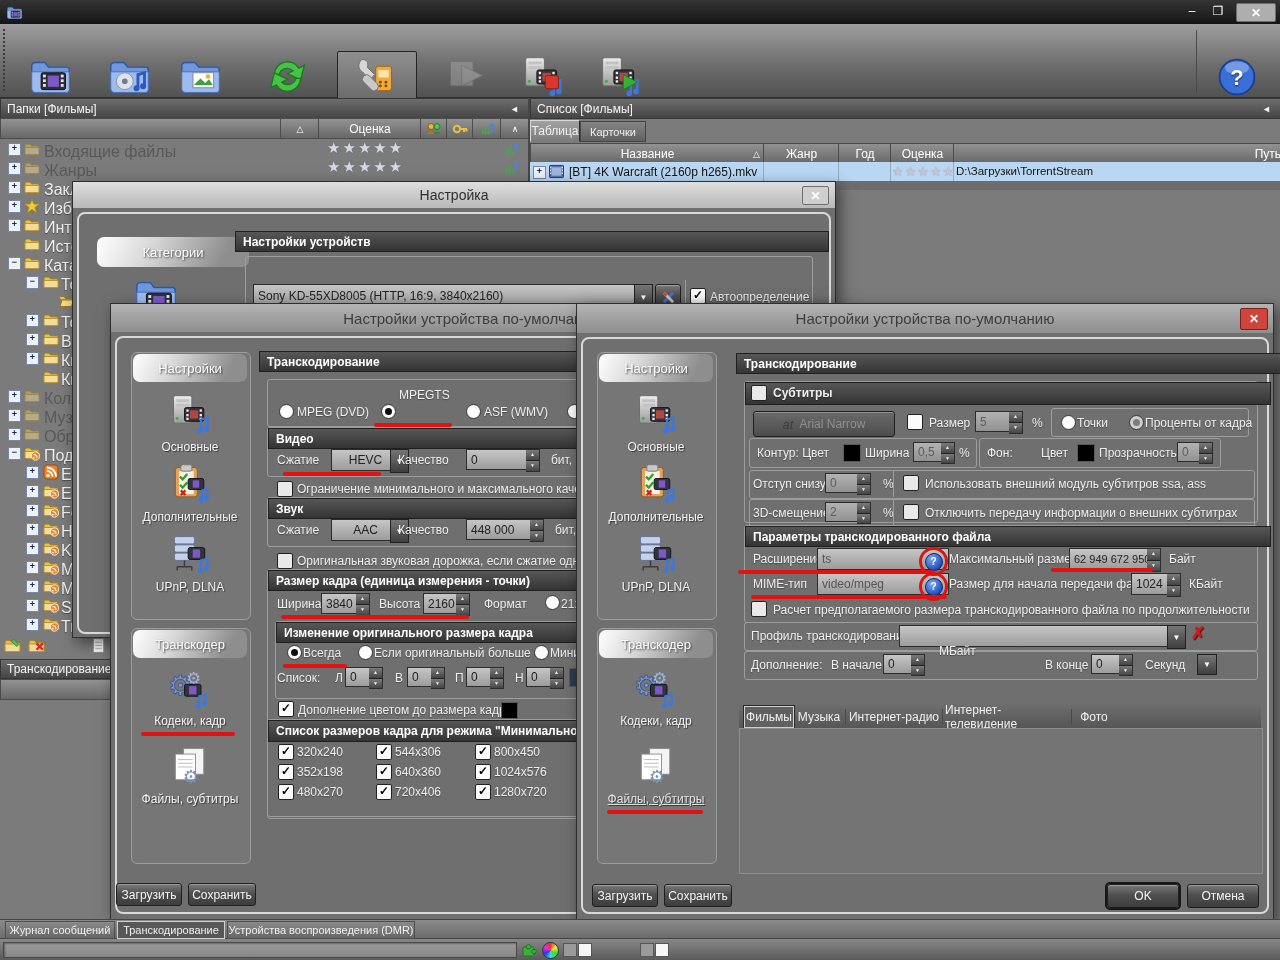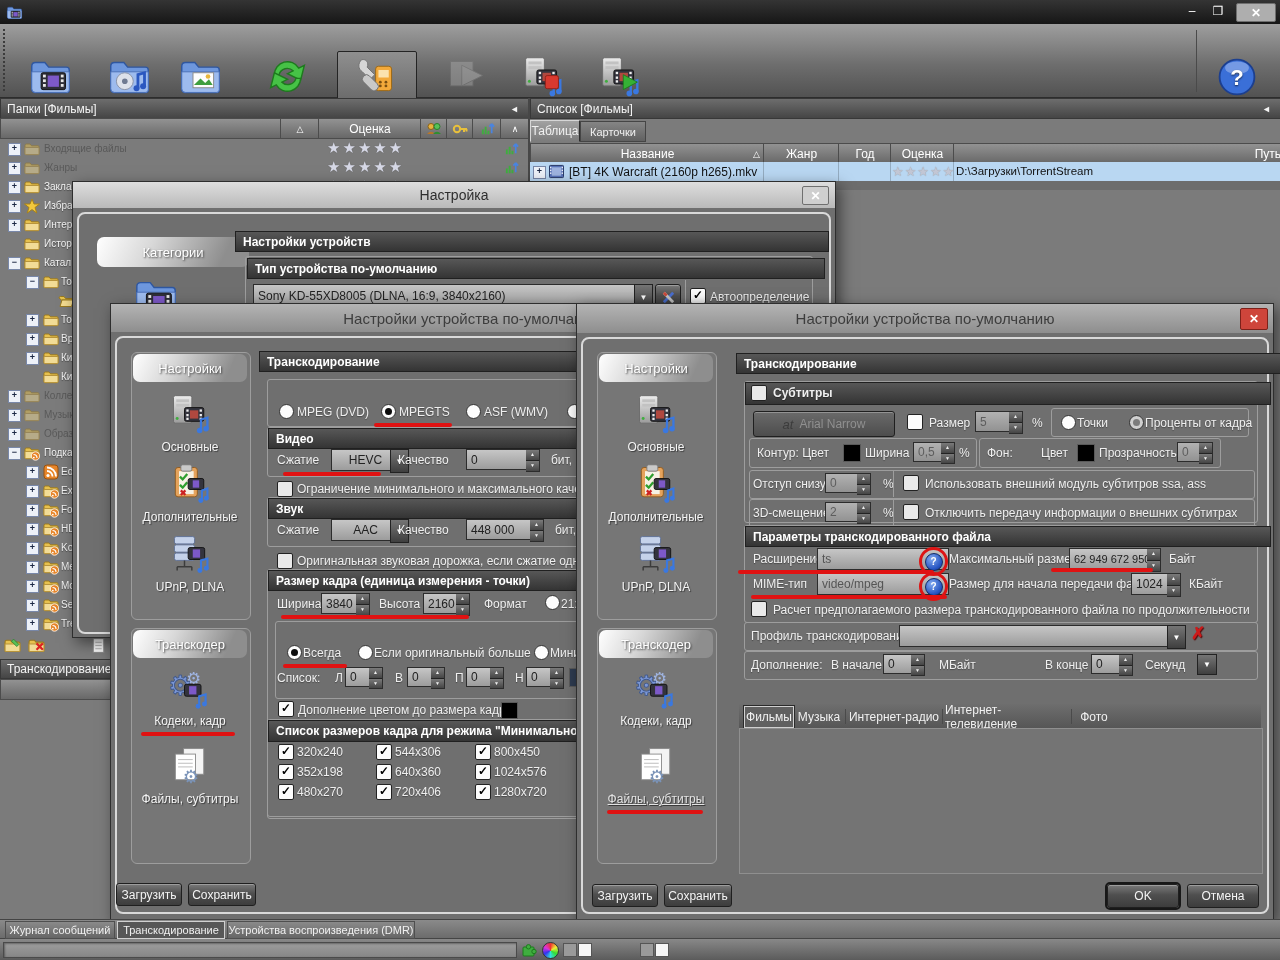--- a/index.html
+++ b/index.html
@@ -19,21 +19,21 @@
   .grip{border-left:2px dotted #3c3c3c;height:62px}
   .vsep{background:#4a4a4a;width:1px;height:62px}
   .phdr{background:linear-gradient(#6d6d6d,#454545);border:1px solid #383838;color:#f4f4f4;
     display:flex;align-items:center;padding:0 6px;white-space:nowrap;overflow:hidden}
   .colseg{position:absolute;height:19px;background:linear-gradient(#929292,#686868);
     border:1px solid #4c4c4c;display:flex;align-items:center;justify-content:center;color:#fff;overflow:hidden}
   .trow{position:absolute;left:0;height:19px;width:300px}
   .exp{position:absolute;top:3px;width:11px;height:11px;background:#edf1f8;border:1px solid #7887a8;
     font-size:9px;line-height:9px;text-align:center;color:#1c2844;font-weight:bold}
   .tico{position:absolute;top:1px}
-  .tl{position:absolute;top:3px;font-size:10px;color:#f2f2f2;text-shadow:0 1px 1px rgba(0,0,0,.4);white-space:nowrap}
+  .tl{position:absolute;top:3px;font-size:16px;color:#f2f2f2;text-shadow:0 1px 1px rgba(0,0,0,.4);white-space:nowrap}
   .trow.dim .tl{color:#595959;text-shadow:none}
   .trow.dim svg{opacity:.5}
   .stars{position:absolute;color:#d6d8e6;font-size:15px;letter-spacing:2px;text-shadow:0 0 1px #555;white-space:nowrap}
   
   .dlg{position:absolute;background:#6f6f6f;border:1px solid #2e2e2e;box-shadow:4px 5px 14px rgba(0,0,0,.5)}
   .dlgtb{position:absolute;left:0;top:0;right:0;display:flex;align-items:center;justify-content:center;
     color:#3d3d3d;background:linear-gradient(#b4b4b4,#8e8e8e);font-size:15px}
   .frame{position:absolute;border:2px solid #d9d9d9;border-radius:8px;pointer-events:none}
   .ghdr{position:absolute;background:linear-gradient(#575757,#343434);border:1px solid #202020;
     color:#fff;font-weight:bold;display:flex;align-items:center;padding:0 7px;white-space:nowrap;overflow:hidden}
@@ -653,25 +653,22 @@
         <span>Категории</span>
       </div>
   <svg class="abs" style="left:60px;top:92px" width="46" height="46" viewBox="0 0 48 48">
         <use href="#i-folder-b"></use>
         <use href="#i-film"></use>
       </svg>
   <div class="ghdr" style="left:162px;top:49px;width:578px;height:19px">
         <span>Настройки устройств</span>
       </div>
   <div class="grp" style="left:172px;top:74px;width:566px;height:112px"></div>
-  <div class="ghdr" style="left:174px;top:76px;width:562px;height:19px">
-        <span>Тип устройства по-умолчанию</span>
-      </div>
   <div class="in" style="left:180px;top:102px;width:381px;height:22px">
-        <span>Sony KD-55XD8005 (DLNA, 16:9, 3840x2160)</span>
+        <span>Sony KD-55XD8005 (HTTP, 16:9, 3840x2160)</span>
       </div>
   <div class="dbtn" style="left:561px;top:102px;width:17px;height:24px">▼</div>
   <div class="btn" style="left:582px;top:102px;width:24px;height:24px">
         <svg width="15" height="15" viewBox="0 0 16 16">
           <use href="#i-tools16"></use>
         </svg>
       </div>
   <div class="abs" style="left:612px;top:98px;width:1px;height:32px;background:#9d9d9d"></div>
   <span class="cb" style="left:617px;top:106px">✓</span>
   <span class="lbl" style="left:637px;top:108px">Автоопределение</span>
@@ -714,21 +711,21 @@
   <div class="slbl" style="left:20px;top:488px">Файлы, субтитры</div>
 
   <div class="ghdr" style="left:148px;top:47px;width:556px;height:19px">
         <span>Транскодирование</span>
       </div>
 
   <div class="grp" style="left:156px;top:75px;width:546px;height:46px"></div>
   <span class="rd" style="left:168px;top:100px"></span>
   <span class="lbl" style="left:186px;top:101px">MPEG (DVD)</span>
   <span class="rd on" style="left:270px;top:100px"></span>
-  <span class="lbl" style="left:288px;top:101px">MPEGTS</span>
+  <span class="lbl" style="left:288px;top:84px">MPEGTS</span>
   <span class="rd" style="left:355px;top:100px"></span>
   <span class="lbl" style="left:373px;top:101px">ASF (WMV)</span>
   <span class="rd" style="left:456px;top:100px"></span>
   <div class="red" style="left:263px;top:119px;width:78px"></div>
 
   <div class="grp" style="left:156px;top:123px;width:546px;height:48px"></div>
   <div class="ghdr" style="left:157px;top:124px;width:544px;height:19px">
         <span>Видео</span>
       </div>
   <span class="lbl" style="left:166px;top:149px">Сжатие</span>
@@ -791,20 +788,23 @@
   <span class="sp" style="left:345px;top:289px;height:21px">
         <i>▲</i>
         <i>▼</i>
       </span>
   <div class="red" style="left:170px;top:311px;width:188px"></div>
   <span class="lbl" style="left:373px;top:293px">Формат</span>
   <span class="rd" style="left:434px;top:291px"></span>
   <span class="lbl" style="left:450px;top:293px">21:</span>
 
   <div class="grp" style="left:164px;top:317px;width:530px;height:76px"></div>
+  <div class="ghdr" style="left:165px;top:318px;width:528px;height:19px">
+        <span>Изменение оригинального размера кадра</span>
+      </div>
   <span class="rd on" style="left:176px;top:341px"></span>
   <span class="lbl" style="left:192px;top:342px">Всегда</span>
   <span class="rd" style="left:247px;top:341px"></span>
   <span class="lbl" style="left:263px;top:342px">Если оригинальный больше</span>
   <span class="rd" style="left:423px;top:341px"></span>
   <span class="lbl" style="left:439px;top:342px">Мини</span>
   <div class="red" style="left:172px;top:360px;width:64px"></div>
   <span class="lbl" style="left:166px;top:367px">Список:</span>
   <span class="lbl" style="left:224px;top:367px">Л</span>
   <div class="in" style="left:234px;top:363px;width:22px;height:18px">
@@ -1048,21 +1048,21 @@
   <div class="panel" style="left:167px;top:347px;width:512px;height:27px"></div>
   <span class="lbl" style="left:174px;top:354px">Дополнение:</span>
   <span class="lbl" style="left:254px;top:354px">В начале</span>
   <div class="in" style="left:306px;top:350px;width:26px;height:18px">
         <span>0</span>
       </div>
   <span class="sp" style="left:334px;top:350px;height:20px">
         <i>▲</i>
         <i>▼</i>
       </span>
-  <span class="lbl" style="left:362px;top:354px">МБайт</span>
+  <span class="lbl" style="left:362px;top:340px">МБайт</span>
   <span class="lbl" style="left:468px;top:354px">В конце</span>
   <div class="in" style="left:514px;top:350px;width:26px;height:18px">
         <span>0</span>
       </div>
   <span class="sp" style="left:542px;top:350px;height:20px">
         <i>▲</i>
         <i>▼</i>
       </span>
   <span class="lbl" style="left:568px;top:354px">Секунд</span>
   <div class="dbtn" style="left:620px;top:350px;width:18px;height:19px">▼</div>

